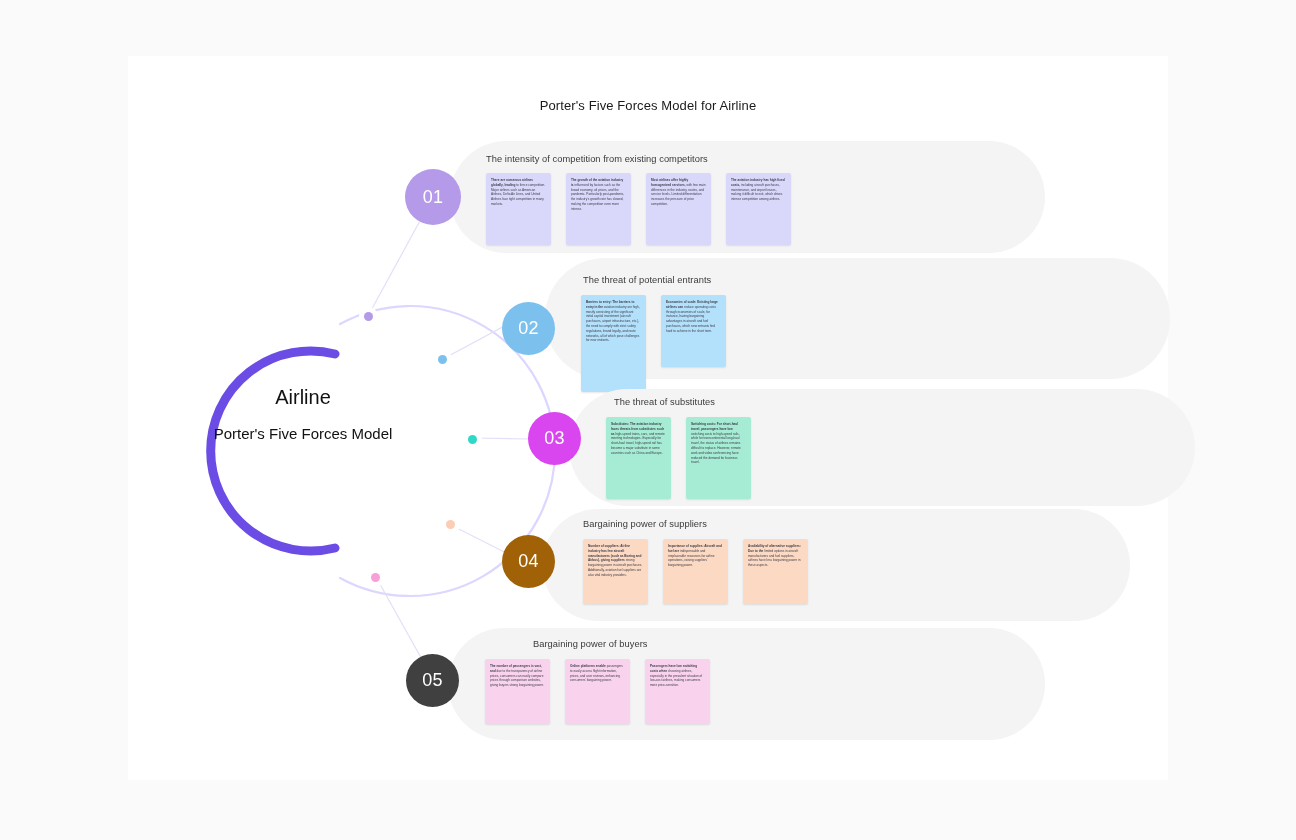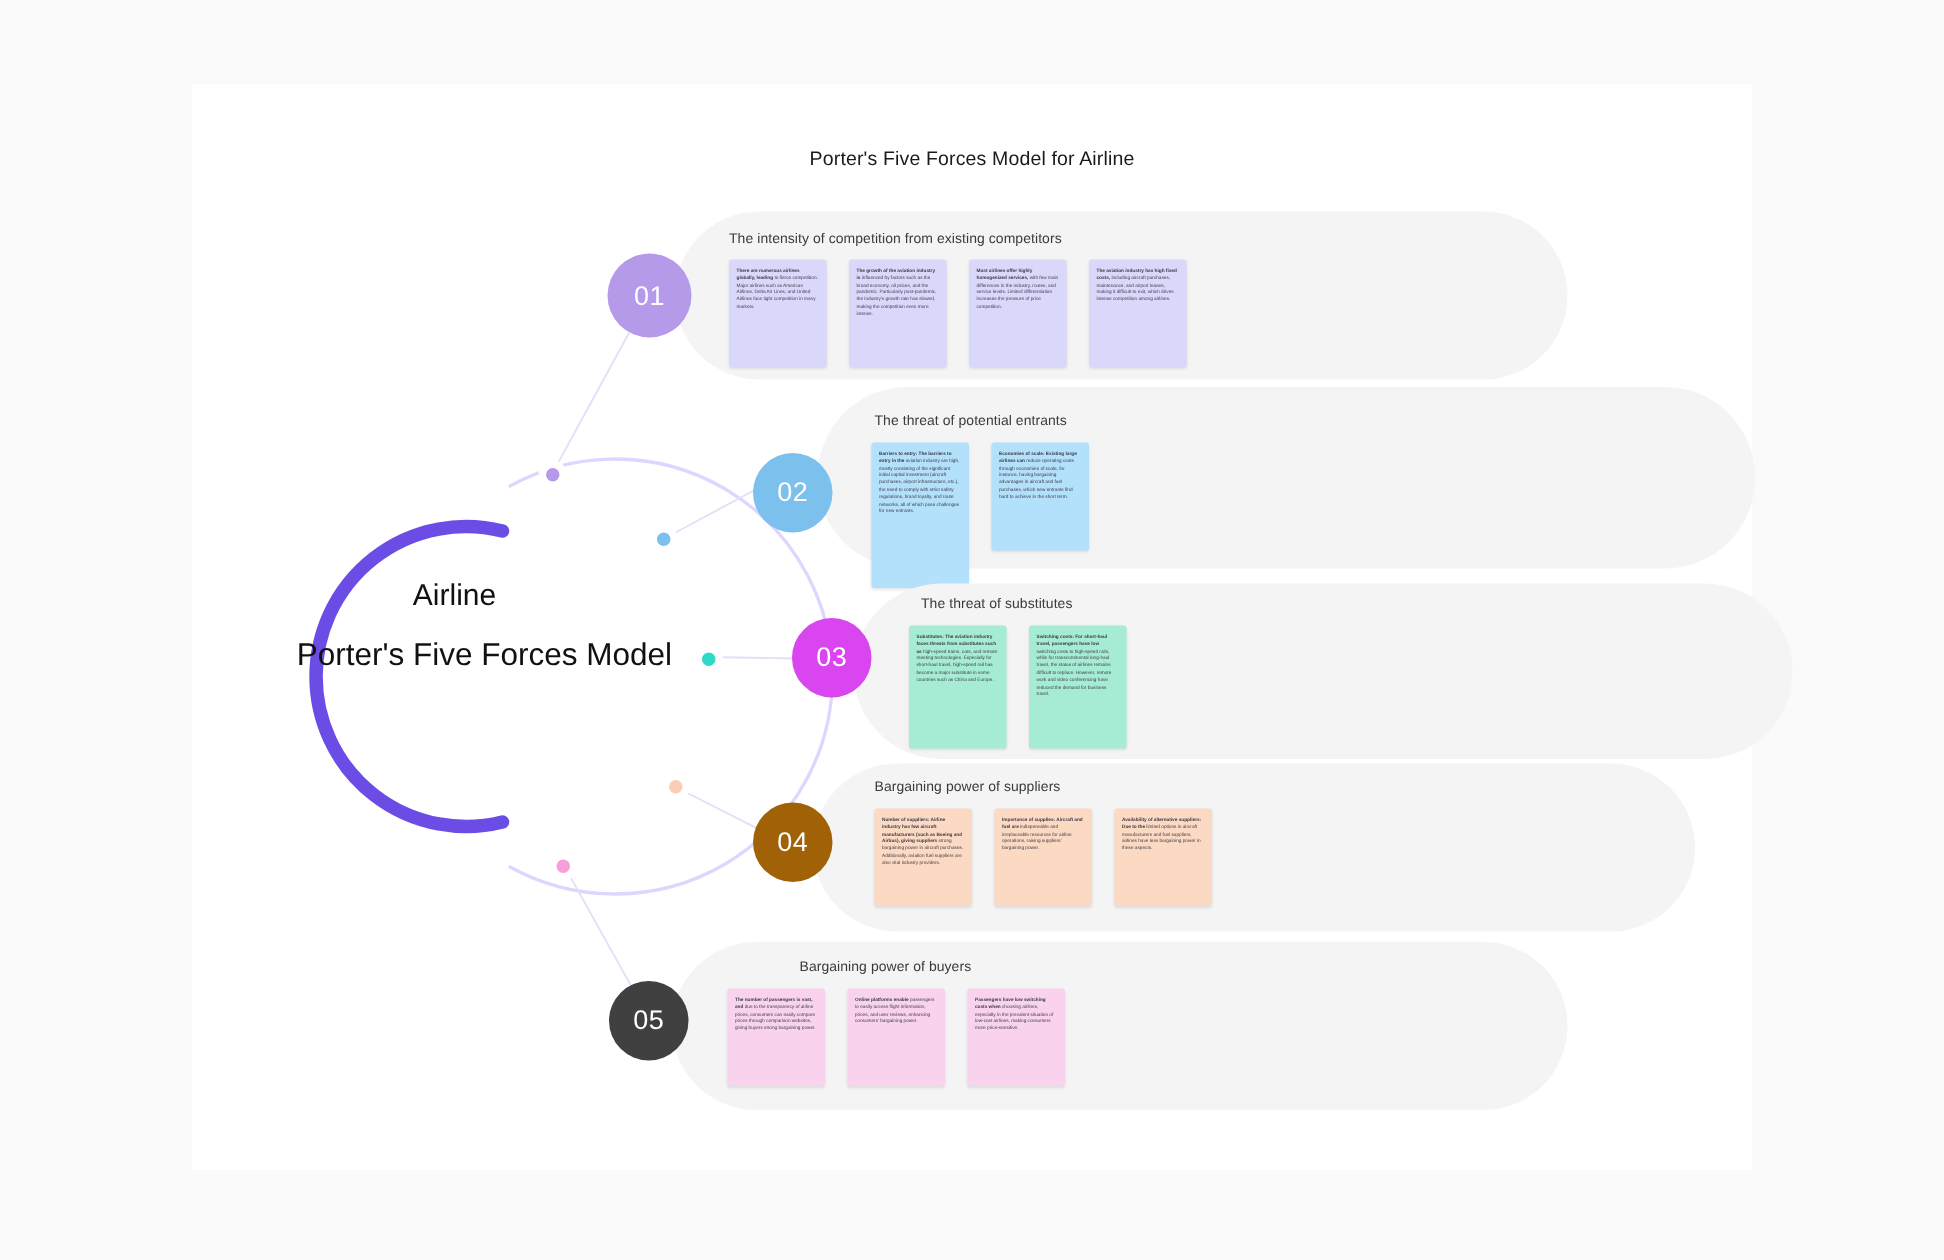--- a/index.html
+++ b/index.html
@@ -28,21 +28,21 @@
 
   
   #hub-label {
     position: absolute;
     left: 30px; top: 330px;
     width: 290px;
     text-align: center;
     color: #111;
   }
   #hub-label .l1 { font-size: 20px; margin-bottom: 16px; }
-  #hub-label .l2 { font-size: 21px; text-align: right; }
+  #hub-label .l2 { font-size: 15px; }
 
   .arc-svg { position: absolute; left: 0; top: 0; overflow: visible; }
 
   
   .section {
     position: absolute;
     background: #f4f4f5;
     border-radius: 60px;
   }
   .section-title {

